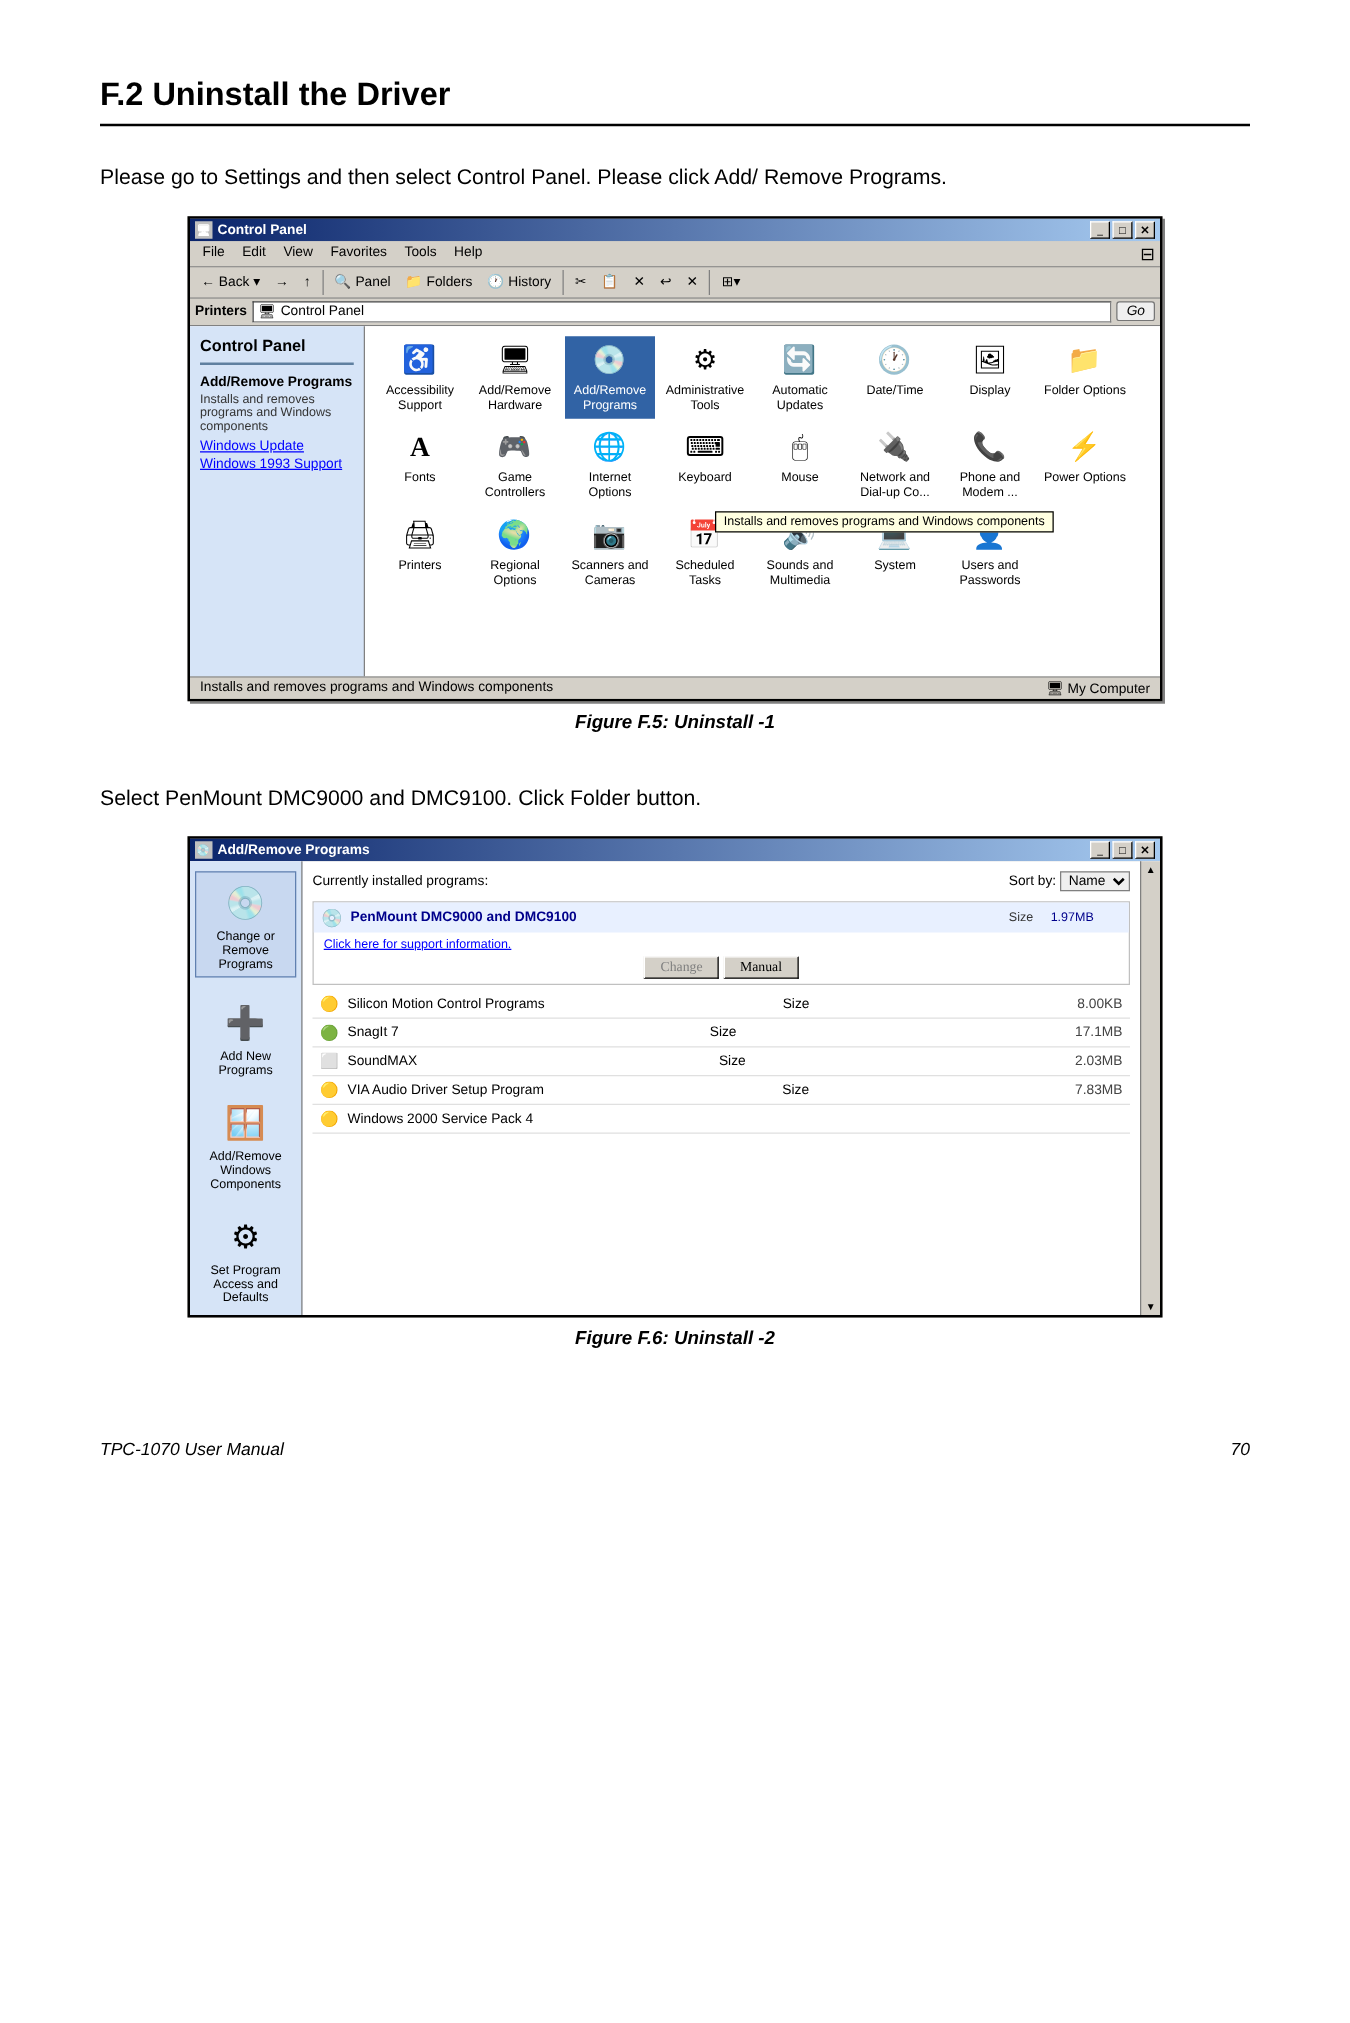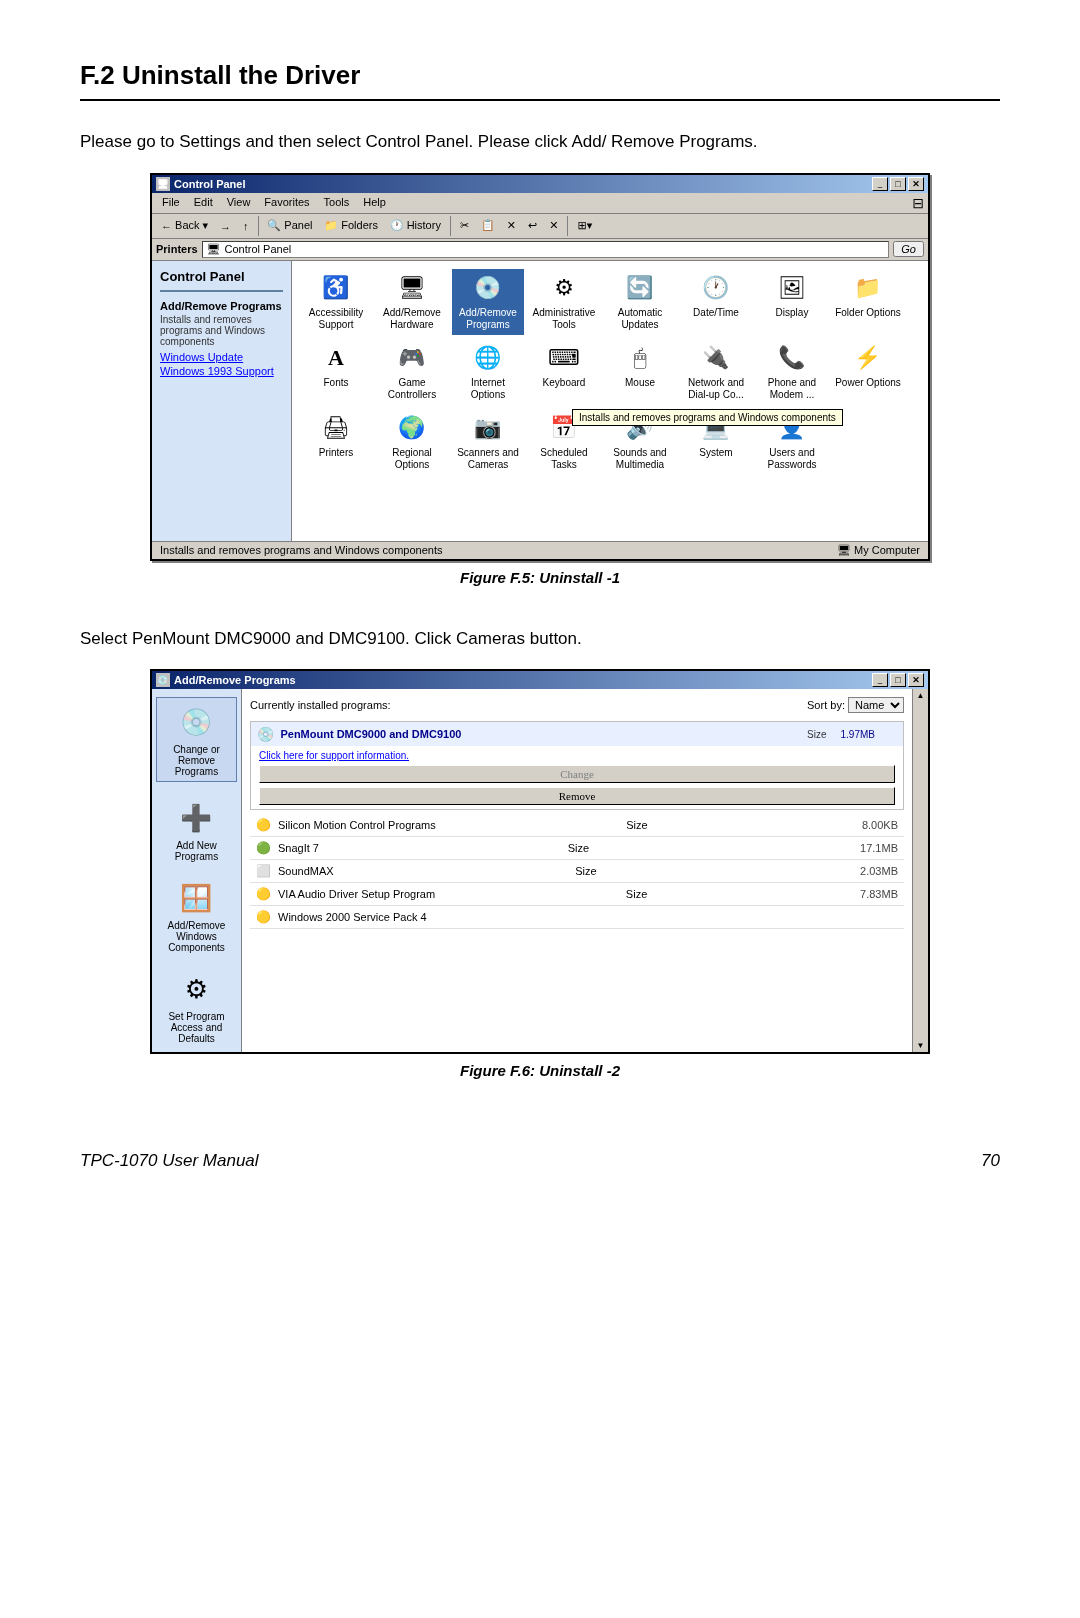--- a/index.html
+++ b/index.html
@@ -382,24 +382,23 @@
       cursor: pointer;
     }
 
     .arp-program-detail .detail-text {
       color: #555;
       margin: 2px 0;
     }
 
     .arp-program-actions {
       display: flex;
-      justify-content: flex-start;
+      justify-content: center;
       gap: 4px;
       margin-top: 4px;
-      flex-direction: column;
     }
 
     .arp-btn {
       padding: 2px 12px;
       background: #d4d0c8;
       border: 1px solid #000;
       border-top-color: #fff;
       border-left-color: #fff;
       font-size: 11px;
       cursor: pointer;
@@ -441,21 +440,21 @@
       min-width: 60px;
       text-align: right;
     }
 
     
     .page-footer {
       display: flex;
       justify-content: space-between;
       margin-top: 40px;
       font-family: Arial, sans-serif;
-      font-size: 17px;
+      font-size: 14px;
       font-style: italic;
     }
 
     .figure-wrapper {
       display: flex;
       flex-direction: column;
       align-items: center;
       margin: 16px 0 8px;
     }
   </style>
@@ -632,21 +631,21 @@
     <div class="win-statusbar">
       <span>Installs and removes programs and Windows components</span>
       <span>
         🖥 <span>My Computer</span>
       </span>
     </div>
   </div>
   <div class="figure-caption">Figure F.5: Uninstall -1</div>
 </div>
 
-<p class="body-text">Select PenMount DMC9000 and DMC9100.  Click Cameras button.</p>
+<p class="body-text">Select PenMount DMC9000 and DMC9100.  Click Folder button.</p>
 
 <div class="figure-wrapper">
   <div class="arp-window">
 
     <div class="win-titlebar">
       <div class="win-titlebar-left">
         <div class="win-titlebar-icon">💿</div>
         <span>Add/Remove Programs</span>
       </div>
       <div class="win-titlebar-buttons">
@@ -693,21 +692,21 @@
             <span style="font-size:14px;">💿</span>
             <span>PenMount DMC9000 and DMC9100</span>
             <span style="margin-left:auto;font-size:10px;font-weight:normal;color:#333;">Size</span>
             <span style="margin-left:8px;font-size:10px;font-weight:normal;">1.97MB</span>
             <span style="width:16px; display:inline-block;"></span>
           </div>
           <div class="arp-program-detail">
             <a>Click here for support information.</a>
             <div class="arp-program-actions">
               <button class="arp-btn disabled">Change</button>
-              <button class="arp-btn">Remove</button>
+              <button class="arp-btn">Manual</button>
             </div>
           </div>
         </div>
 
         <div class="arp-list-item">
           <div class="arp-list-item-left">
             <div class="arp-list-item-icon">🟡</div>
             <span>Silicon Motion Control Programs</span>
           </div>
           <span>Size</span>

